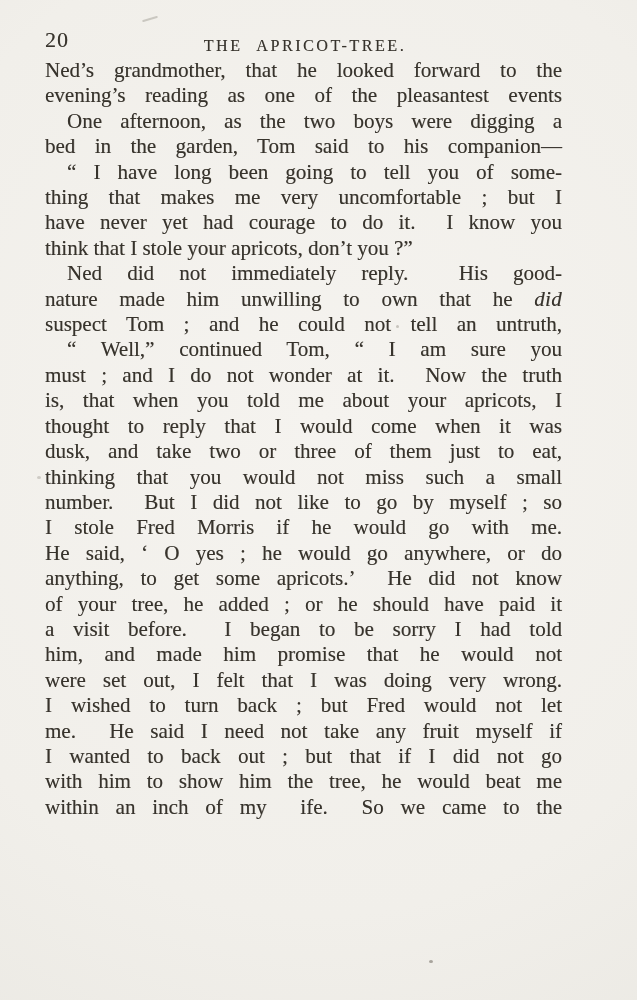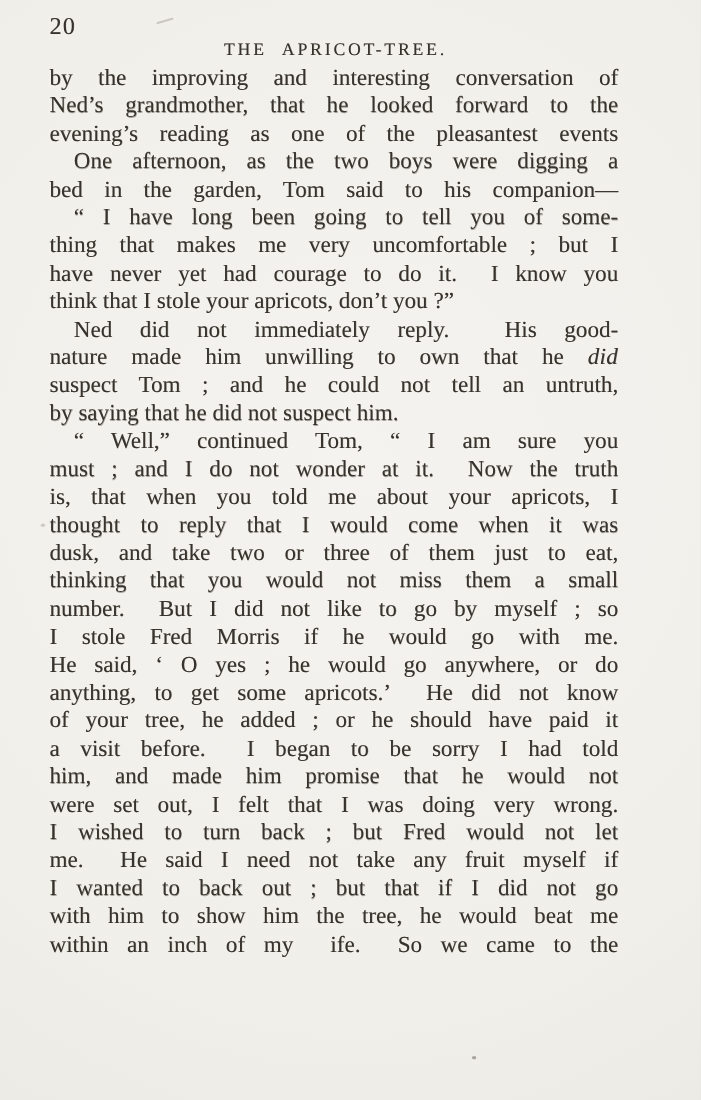--- a/index.html
+++ b/index.html
@@ -11,21 +11,21 @@
     position: relative; width: 637px; height: 1000px; overflow: hidden;
     background:
       radial-gradient(ellipse 130% 90% at 50% 42%, #f5f3ef 0%, #f1efea 55%, #e9e7e1 92%, #e3e1da 100%);
     font-family: "Liberation Serif", "DejaVu Serif", serif;
     color: var(--ink, #37332c);
   }
   .running-head {
     position: absolute; left: 45px; right: 72px; top: 10px; height: 30px;
   }
   .pagenum {
-    position: absolute; left: 0; top: 1px;
+    position: absolute; left: 0; top: 17px;
     font-size: 22px; letter-spacing: 1px;
     text-shadow: 0.3px 0.3px 0.4px rgba(55,51,44,0.45);
   }
   .title {
     position: absolute; left: 0; right: 0; top: 7px; text-align: center;
     font-size: 16px; letter-spacing: 2.6px; word-spacing: 8px;
     text-shadow: 0.3px 0.3px 0.4px rgba(55,51,44,0.45);
     margin-top: 20px;
   }
   .text-block {
@@ -50,39 +50,37 @@
 </head>
 <body>
 
 <div class="page" style="--ink: #37332c;">
   <header class="running-head">
     <span class="pagenum">20</span>
     <span class="title">THE APRICOT-TREE.</span>
   </header>
 
   <main class="text-block">
-      <div class="line full">by the improving and interesting conversation of</div>
       <div class="line full">Ned’s grandmother, that he looked forward to the</div>
       <div class="line full">evening’s reading as one of the pleasantest events</div>
       <div class="line full indent">One afternoon, as the two boys were digging a</div>
       <div class="line full">bed in the garden, Tom said to his companion—</div>
       <div class="line full indent">“ I have long been going to tell you of some-</div>
       <div class="line full">thing that makes me very uncomfortable ; but I</div>
       <div class="line full">have never yet had courage to do it.  I know you</div>
       <div class="line">think that I stole your apricots, don’t you ?”</div>
       <div class="line full indent">Ned did not immediately reply.  His good-</div>
       <div class="line full">nature made him unwilling to own that he <em>did</em></div>
       <div class="line full">suspect Tom ; and he could not tell an untruth,</div>
-      <div class="line">by saying that he did not suspect him.</div>
       <div class="line full indent">“ Well,” continued Tom, “ I am sure you</div>
       <div class="line full">must ; and I do not wonder at it.  Now the truth</div>
       <div class="line full">is, that when you told me about your apricots, I</div>
       <div class="line full">thought to reply that I would come when it was</div>
       <div class="line full">dusk, and take two or three of them just to eat,</div>
-      <div class="line full">thinking that you would not miss them a small</div>
+      <div class="line full">thinking that you would not miss such a small</div>
       <div class="line full">number.  But I did not like to go by myself ; so</div>
       <div class="line full">I stole Fred Morris if he would go with me.</div>
       <div class="line full">He said, ‘ O yes ; he would go anywhere, or do</div>
       <div class="line full">anything, to get some apricots.’  He did not know</div>
       <div class="line full">of your tree, he added ; or he should have paid it</div>
       <div class="line full">a visit before.  I began to be sorry I had told</div>
       <div class="line full">him, and made him promise that he would not</div>
       <div class="line full">were set out, I felt that I was doing very wrong.</div>
       <div class="line full">I wished to turn back ; but Fred would not let</div>
       <div class="line full">me.  He said I need not take any fruit myself if</div>

